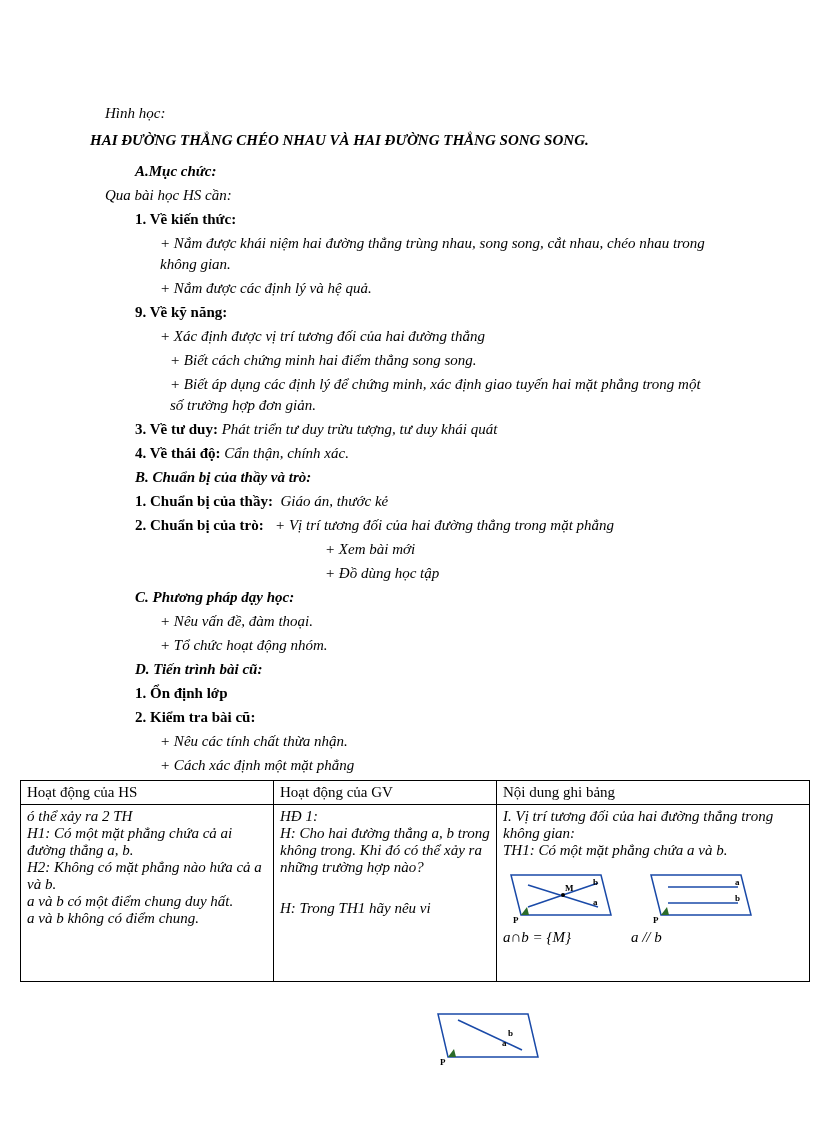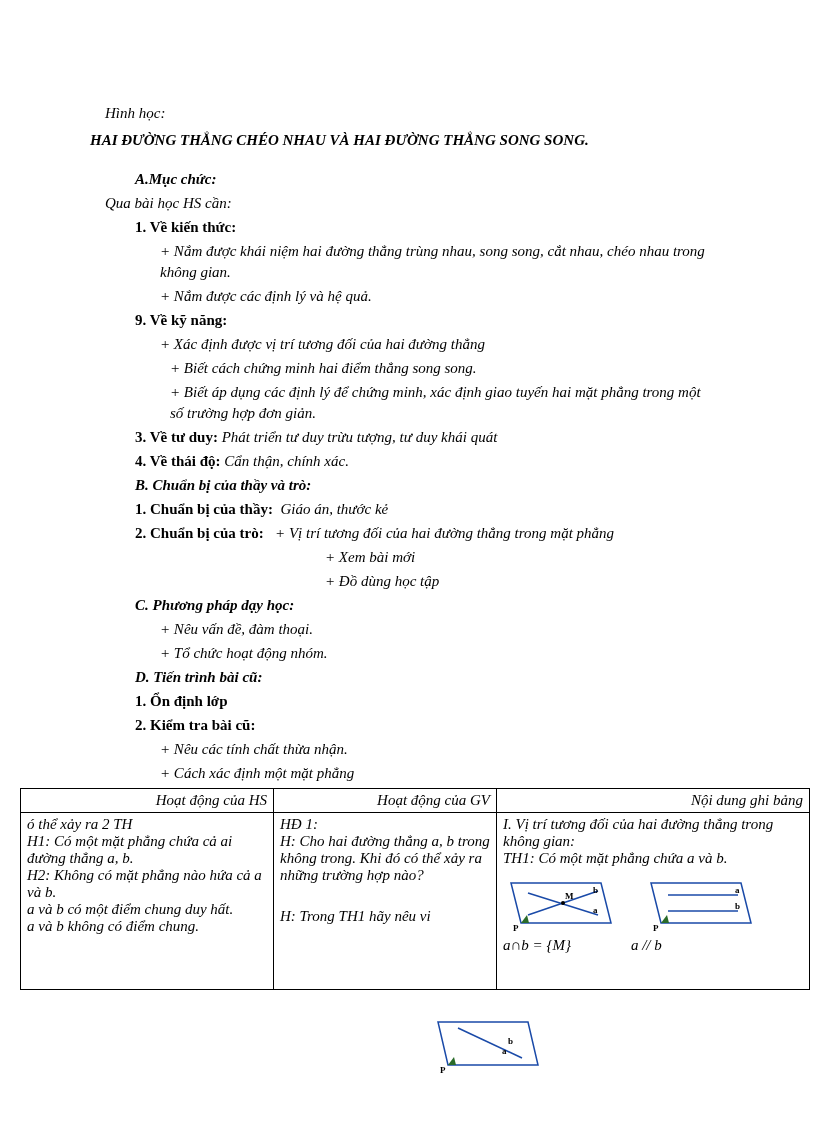--- a/index.html
+++ b/index.html
@@ -13,43 +13,42 @@
   }
   .page {
     padding: 100px 90px 20px 90px;
   }
   .italic { font-style: italic; }
   .bold { font-weight: bold; }
   .bi { font-weight: bold; font-style: italic; }
   .title {
     font-weight: bold;
     font-style: italic;
-    margin: 8px 0 20px 0;
+    margin: 8px 0 12px 0;
   }
   .line { margin: 3px 15px; line-height: 1.4; }
   .ind1 { padding-left: 30px; }
   .ind2 { padding-left: 55px; }
   .ind4 { padding-left: 220px; }
   table.main {
     border-collapse: collapse;
     width: 770px;
     margin-left: -70px;
     margin-top: 4px;
     table-layout: fixed;
   }
   table.main th, table.main td {
     border: 1px solid #000;
     vertical-align: top;
     padding: 3px 6px;
     font-size: 15px;
   }
   table.main th {
     font-weight: normal;
-    text-align: right;
-    font-style: italic;
+    text-align: left;
   }
   .col1 { width: 240px; }
   .col2 { width: 210px; }
   .col3 { width: 300px; }
   .cell-content { font-style: italic; }
   .diagram-row { display: flex; gap: 20px; margin-top: 6px; }
   .cut { overflow: hidden; margin-left: 43px; }
   svg.pg { display: block; }
   .extra-diagram {
     margin-left: 340px;

